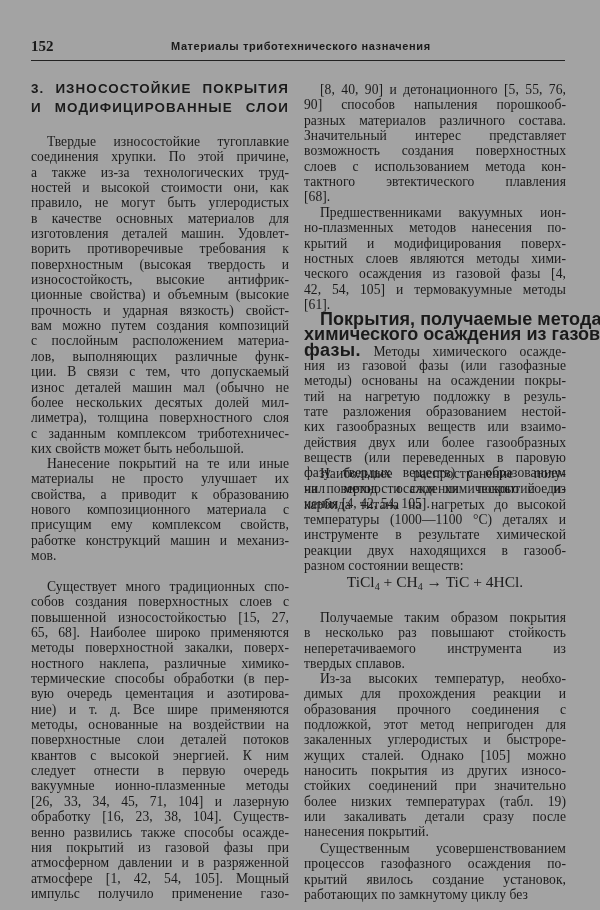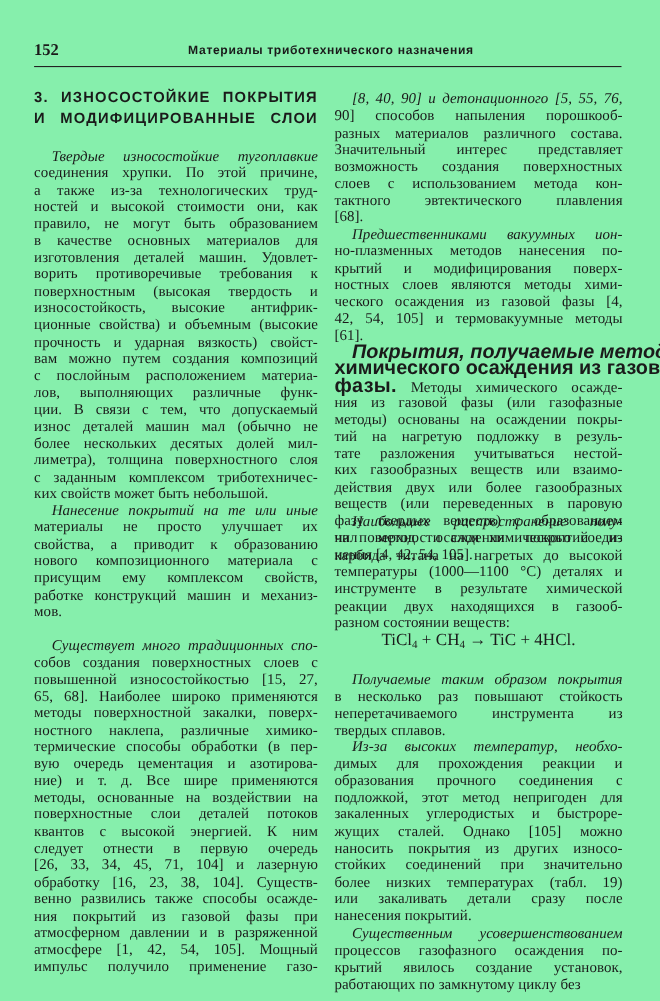--- a/index.html
+++ b/index.html
@@ -1,36 +1,36 @@
 <!DOCTYPE html>
 <html><head>
 <meta charset="utf-8">
 <style>
   html, body { margin: 0; padding: 0; background: #ffffff; }
   body { width: 600px; height: 910px; position: relative; overflow: hidden;
          font-family: "Liberation Serif", "DejaVu Serif", serif; color: #1a1a1a; }
-  .page { position: absolute; left: 0; top: 0; width: 600px; height: 910px; background: #86efac; }
+  .page { position: absolute; left: 0; top: 0; width: 600px; height: 910px; background: #a3a3a3; }
   .running-head { position: absolute; left: 31px; top: 38px; width: 534px; height: 18px; }
   .page-number { position: absolute; left: 0; top: 0; font-size: 15px; font-weight: bold;
                  font-family: "Liberation Serif", serif; }
   .running-title { position: absolute; left: 140px; top: 2px; font-size: 11px; font-weight: bold;
                    letter-spacing: 0.6px; font-family: "Liberation Sans", "DejaVu Sans", sans-serif; }
   .head-rule { position: absolute; left: 31px; top: 60px; width: 534px; height: 0;
                border-top: 1.6px solid #222; }
   .col { position: absolute; top: 0; }
   .col-left { left: 31px; width: 258px; }
   .col-right { left: 304px; width: 262px; }
   .heading { position: absolute; left: 0; width: 258px; font-family: "Liberation Sans", "DejaVu Sans", sans-serif;
              font-weight: bold; font-size: 13.4px; letter-spacing: 1.1px; line-height: 19px; }
   .heading .line { display: block; text-align: justify; text-align-last: justify; white-space: nowrap; }
   .para { position: absolute; left: 0; width: 100%; font-size: 13.6px; line-height: 15.35px; }
   .para .line { display: block; height: 15.35px; text-align: justify; text-align-last: justify;
                 white-space: nowrap; overflow: visible; letter-spacing: 0.05px; }
   .para .line.last { text-align-last: left; }
-  .para .line.indent { padding-left: 16px; font-style: italic; }
+  .para .line.indent { padding-left: 16px; }
   .bold-run { font-weight: bold; font-family: "Liberation Sans", "DejaVu Sans", sans-serif; font-size: 18px; letter-spacing: 0.3px; }
   .formula { position: absolute; left: 0; width: 262px; text-align: center; font-size: 15.5px; }
   .formula sub { font-size: 10px; vertical-align: -3px; }
 </style>
 </head>
 <body>
 
 <div class="page">
 
   <div class="running-head">
@@ -43,21 +43,21 @@
     <div class="heading" style="top:79px;">
       <span class="line">3. ИЗНОСОСТОЙКИЕ ПОКРЫТИЯ</span>
       <span class="line">И МОДИФИЦИРОВАННЫЕ СЛОИ</span>
     </div>
 
     <div class="para" style="top:134px;">
         <span class="line indent">Твердые износостойкие тугоплавкие</span>
         <span class="line">соединения хрупки. По этой причине,</span>
         <span class="line">а также из-за технологических труд-</span>
         <span class="line">ностей и высокой стоимости они, как</span>
-        <span class="line">правило, не могут быть образованием</span>
+        <span class="line">правило, не могут быть углеродистых</span>
         <span class="line">в качестве основных материалов для</span>
         <span class="line">изготовления деталей машин. Удовлет-</span>
         <span class="line">ворить противоречивые требования к</span>
         <span class="line">поверхностным (высокая твердость и</span>
         <span class="line">износостойкость, высокие антифрик-</span>
         <span class="line">ционные свойства) и объемным (высокие</span>
         <span class="line">прочность и ударная вязкость) свойст-</span>
         <span class="line">вам можно путем создания композиций</span>
         <span class="line">с послойным расположением материа-</span>
         <span class="line">лов, выполняющих различные функ-</span>
@@ -84,20 +84,21 @@
         <span class="line">65, 68]. Наиболее широко применяются</span>
         <span class="line">методы поверхностной закалки, поверх-</span>
         <span class="line">ностного наклепа, различные химико-</span>
         <span class="line">термические способы обработки (в пер-</span>
         <span class="line">вую очередь цементация и азотирова-</span>
         <span class="line">ние) и т. д. Все шире применяются</span>
         <span class="line">методы, основанные на воздействии на</span>
         <span class="line">поверхностные слои деталей потоков</span>
         <span class="line">квантов с высокой энергией. К ним</span>
         <span class="line">следует отнести в первую очередь</span>
+        <span class="line">вакуумные ионно-плазменные методы</span>
         <span class="line">[26, 33, 34, 45, 71, 104] и лазерную</span>
         <span class="line">обработку [16, 23, 38, 104]. Существ-</span>
         <span class="line">венно развились также способы осажде-</span>
         <span class="line">ния покрытий из газовой фазы при</span>
         <span class="line">атмосферном давлении и в разряженной</span>
         <span class="line">атмосфере [1, 42, 54, 105]. Мощный</span>
         <span class="line">импульс получило применение газо-</span>
       </div>
   </div>
 
@@ -121,21 +122,21 @@
         <span class="line">42, 54, 105] и термовакуумные методы</span>
         <span class="line last">[61].</span>
       </div>
     <div class="para" style="top:312px;">
         <span class="line indent bold-run">Покрытия, получаемые методами</span>
         <span class="line bold-run">химического осаждения из газовой</span>
         <span class="line"><span class="bold-run">фазы.</span> <span>Методы химического осажде-</span></span>
         <span class="line">ния из газовой фазы (или газофазные</span>
         <span class="line">методы) основаны на осаждении покры-</span>
         <span class="line">тий на нагретую подложку в резуль-</span>
-        <span class="line">тате разложения учитываться нестой-</span>
+        <span class="line">тате разложения образованием нестой-</span>
         <span class="line">ких газообразных веществ или взаимо-</span>
         <span class="line">действия двух или более газообразных</span>
         <span class="line">веществ (или переведенных в паровую</span>
         <span class="line">фазу твердых веществ) с образованием</span>
         <span class="line">на поверхности слоя химического соеди-</span>
         <span class="line last">нения [4, 42, 54, 105].</span>
       </div>
     <div class="para" style="top:466px;">
         <span class="line indent">Наибольшее распространение полу-</span>
         <span class="line">чил метод осаждения покрытий из</span>

